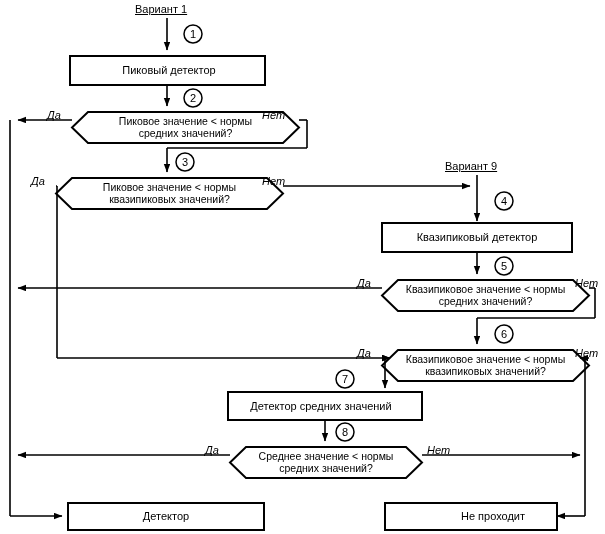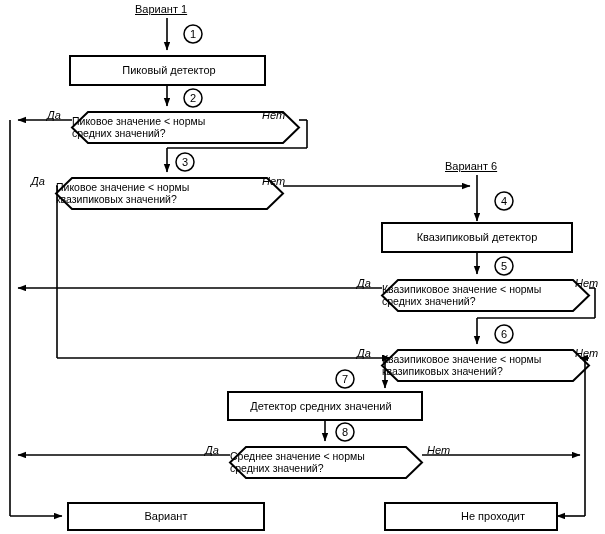--- a/index.html
+++ b/index.html
@@ -1,21 +1,21 @@
 <!DOCTYPE html>
 <html><head>
 <meta charset="utf-8">
 <style>
   html,body{margin:0;padding:0;background:#ffffff;}
   body{width:605px;height:534px;overflow:hidden;font-family:"Liberation Sans","DejaVu Sans",sans-serif;}
   #root{position:relative;width:605px;height:534px;background:#fff;}
   svg#flow{position:absolute;left:0;top:0;width:605px;height:534px;}
   .lbl{position:absolute;font-size:11px;color:#000;white-space:nowrap;line-height:12px;text-decoration:underline;}
   .boxtext{position:absolute;font-size:11px;color:#000;text-align:center;white-space:nowrap;}
-  .dectext{position:absolute;font-size:10.5px;color:#000;line-height:12px;width:100%;}
+  .dectext{position:absolute;font-size:10.5px;color:#000;text-align:center;line-height:12px;width:100%;}
   .yn{position:absolute;font-size:11px;color:#000;white-space:nowrap;font-style:italic;}
   .stepnum{position:absolute;font-size:11px;color:#000;text-align:center;width:18px;line-height:18px;}
 </style>
 </head>
 <body>
 
 <div id="root">
 
   <svg id="flow" viewBox="0 0 605 534">
     <defs>
@@ -93,21 +93,21 @@
       <circle cx="185" cy="162" r="9" fill="#fff" stroke-width="1.5"></circle>
       <circle cx="504" cy="201" r="9" fill="#fff" stroke-width="1.5"></circle>
       <circle cx="504" cy="266" r="9" fill="#fff" stroke-width="1.5"></circle>
       <circle cx="504" cy="334" r="9" fill="#fff" stroke-width="1.5"></circle>
       <circle cx="345" cy="379" r="9" fill="#fff" stroke-width="1.5"></circle>
       <circle cx="345" cy="432" r="9" fill="#fff" stroke-width="1.5"></circle>
     </g>
   </svg>
 
   <div class="lbl" style="left:135px;top:3px;">Вариант 1</div>
-  <div class="lbl" style="left:445px;top:160px;">Вариант 6</div>
+  <div class="lbl" style="left:445px;top:160px;">Вариант 9</div>
 
   <div class="boxtext" style="left:70px;top:64px;width:198px;">Пиковый детектор</div>
   <div class="boxtext" style="left:382px;top:231px;width:190px;">Квазипиковый детектор</div>
   <div class="boxtext" style="left:228px;top:400px;width:186px;">Детектор средних значений</div>
 
   <div style="position:absolute;left:72px;top:115px;width:227px;">
     <div class="dectext" style="position:static;">Пиковое значение &lt; нормы</div>
     <div class="dectext" style="position:static;">средних значений?</div>
   </div>
   <div style="position:absolute;left:56px;top:181px;width:227px;">
@@ -140,16 +140,16 @@
 
   <div class="stepnum" style="left:184px;top:25px;">1</div>
   <div class="stepnum" style="left:184px;top:89px;">2</div>
   <div class="stepnum" style="left:176px;top:153px;">3</div>
   <div class="stepnum" style="left:495px;top:192px;">4</div>
   <div class="stepnum" style="left:495px;top:257px;">5</div>
   <div class="stepnum" style="left:495px;top:325px;">6</div>
   <div class="stepnum" style="left:336px;top:370px;">7</div>
   <div class="stepnum" style="left:336px;top:423px;">8</div>
 
-  <div class="boxtext" style="left:68px;top:510px;width:196px;">Вариант</div>
+  <div class="boxtext" style="left:68px;top:510px;width:196px;">Детектор</div>
   <div class="boxtext" style="left:385px;top:510px;width:172px;padding-left:22px;">Не проходит</div>
 
 </div>
 
 </body></html>

